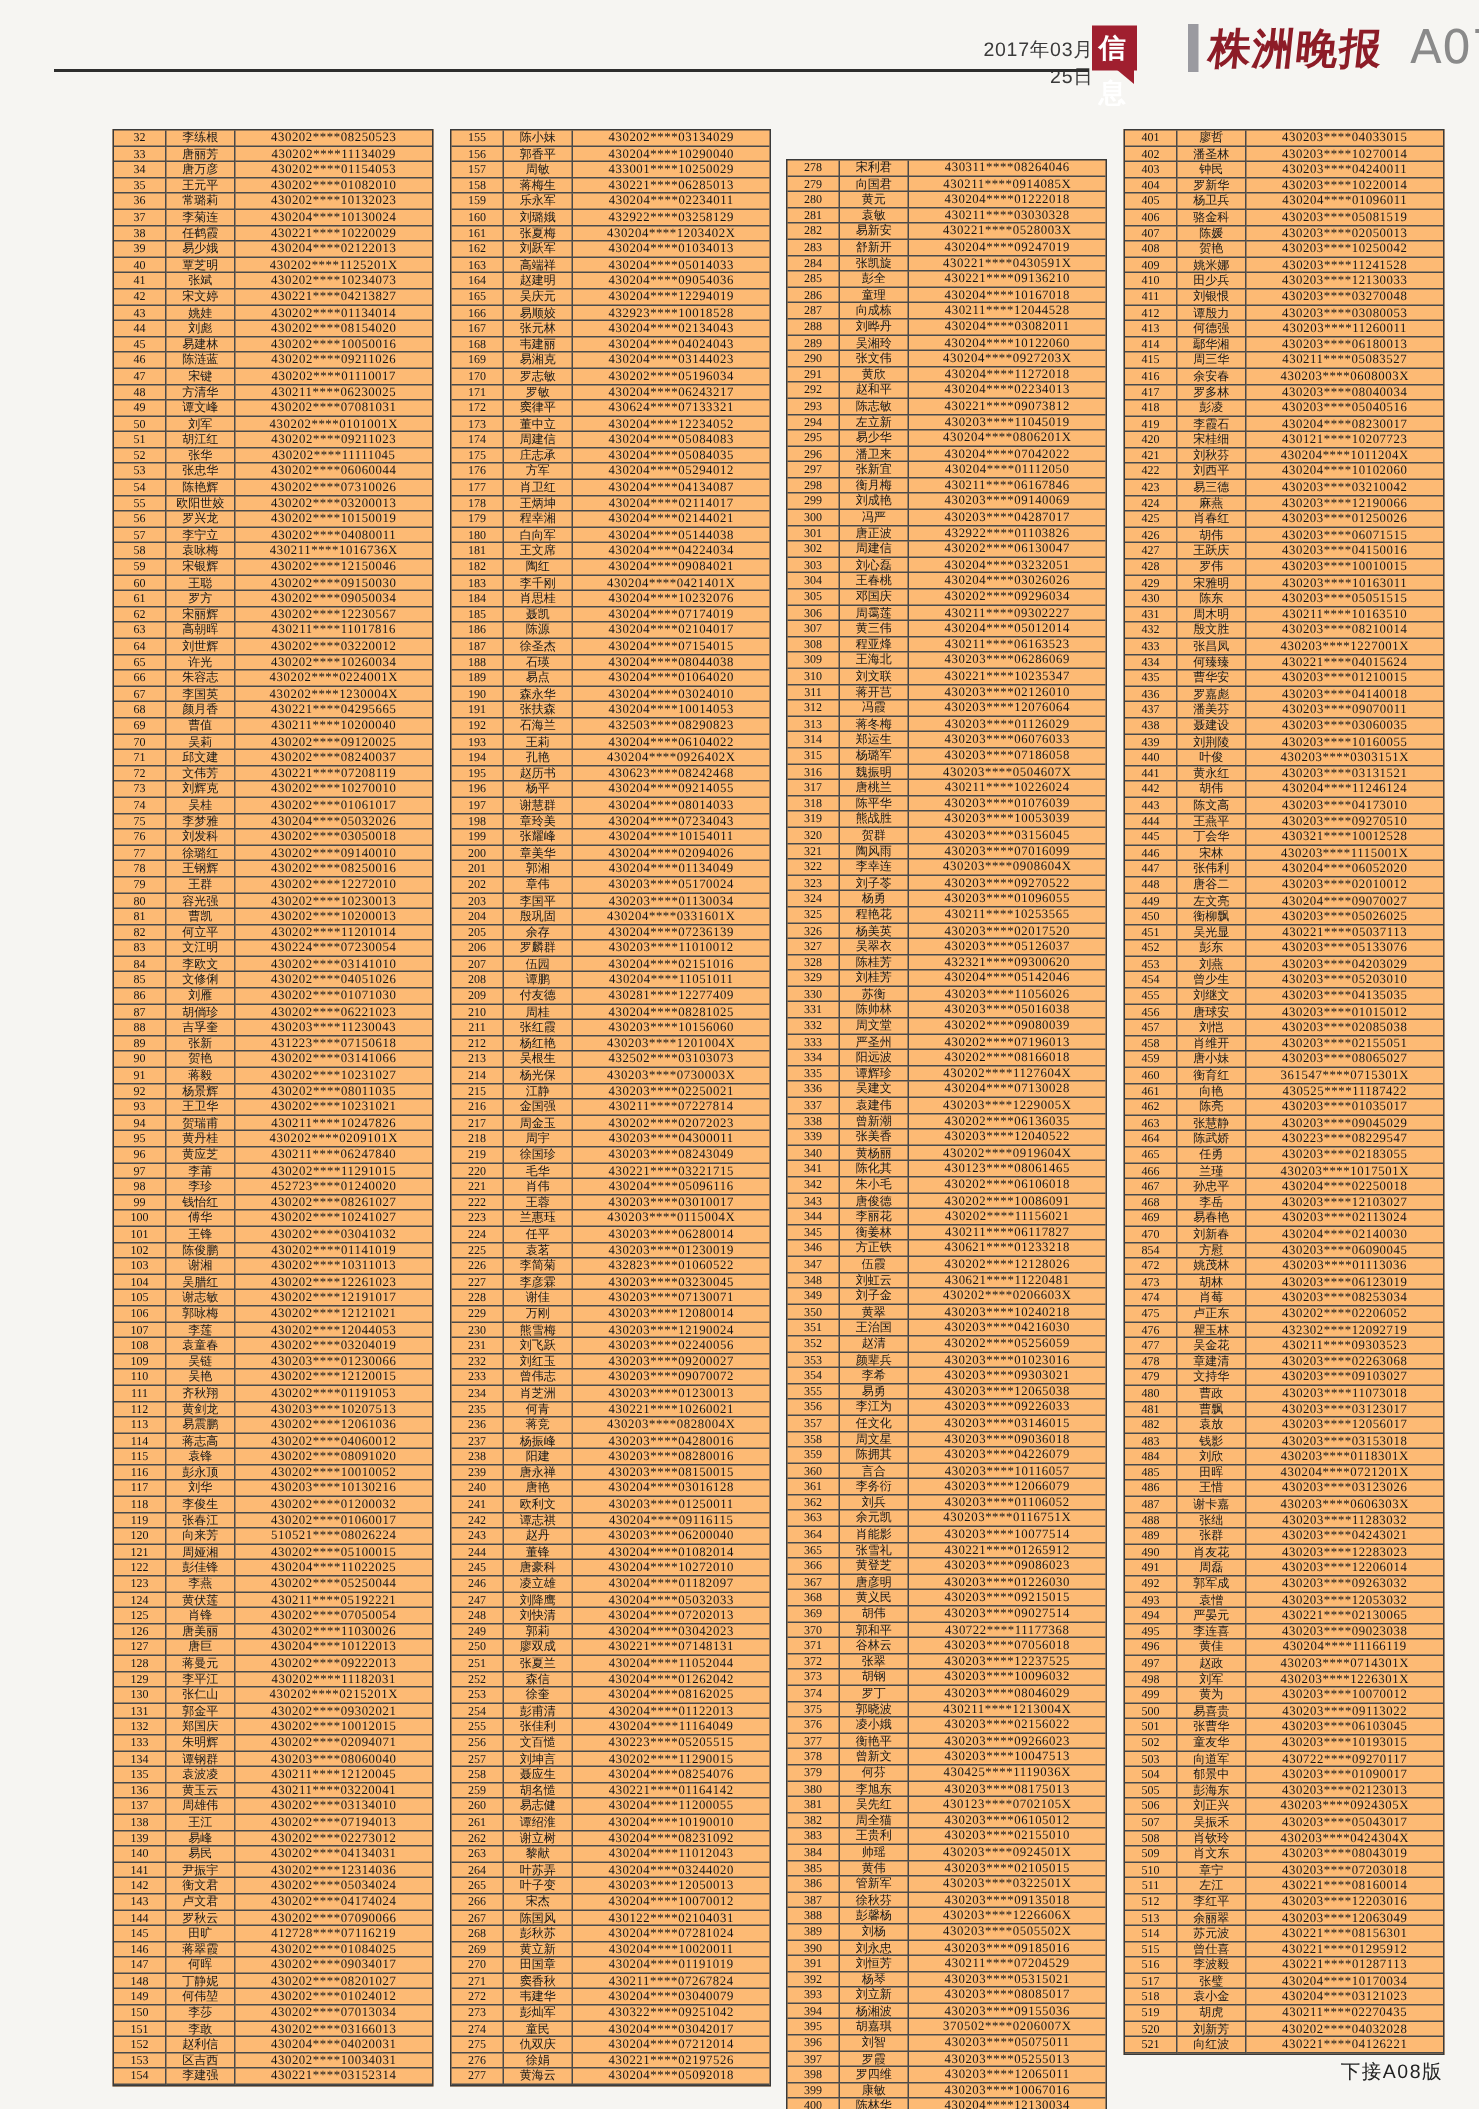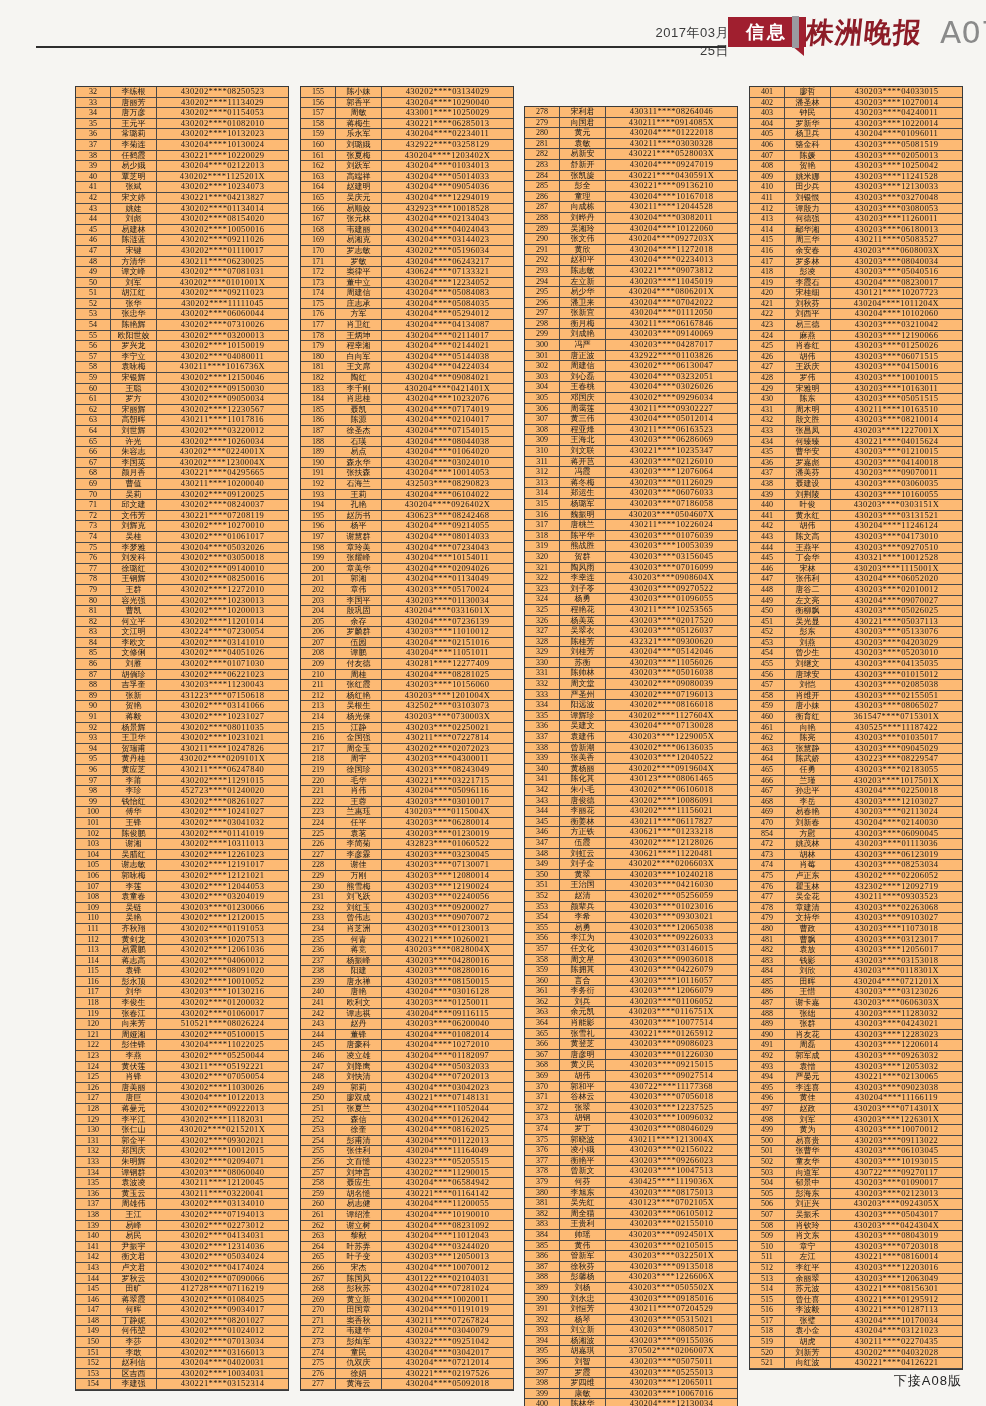--- a/index.html
+++ b/index.html
@@ -5,21 +5,21 @@
   html,body{margin:0;padding:0;}
   body{
     width:986px;height:1406px;position:relative;
     background:#f6f5f2;
     font-family:"Liberation Sans",sans-serif;
     color:#1c1c1c;overflow:hidden;
   }
   
   .hdr-date{position:absolute;top:24px;left:643px;width:86px;font-size:13px;color:#3a3a3a;letter-spacing:0.5px;text-align:right;}
   .hdr-rule{position:absolute;top:46px;left:36px;width:690px;height:2px;background:#2e2e2e;}
-  .badge{position:absolute;top:17px;left:728px;width:78px;height:30px;background:#a01f2f;color:#fff;
+  .badge{position:absolute;top:17px;left:728px;width:30px;height:30px;background:#a01f2f;color:#fff;
          font-size:18px;font-weight:bold;letter-spacing:3px;text-align:center;line-height:30px;}
   .badge::after{content:"";position:absolute;right:2px;bottom:-9px;width:0;height:0;
          border-left:12px solid transparent;border-top:10px solid #a01f2f;}
   .hdr-bar{position:absolute;top:16px;left:792px;width:7px;height:32px;background:#9a9aa0;}
   .paper-logo{position:absolute;top:14px;left:806px;font-family:"Liberation Serif",serif;font-weight:900;
          font-size:28px;color:#8d1c27;transform:skewX(-6deg);letter-spacing:1px;white-space:nowrap;}
   .page-no{position:absolute;top:14px;left:908px;font-size:31px;color:#8a8a8a;font-family:"DejaVu Sans",sans-serif;font-weight:400;padding-left:32px;}
   
   .grp{position:absolute;top:86px;width:214px;border:1px solid #3a3a3a;background:#fdba74;
        display:grid;grid-template-columns:35px 46px 131px;grid-auto-rows:10.6px;box-sizing:border-box;}
@@ -719,21 +719,21 @@
     <div class="cell c1">张佳利</div>
     <div class="cell c2">430204****11164049</div>
     <div class="cell c0">256</div>
     <div class="cell c1">文百慥</div>
     <div class="cell c2">430223****05205515</div>
     <div class="cell c0">257</div>
     <div class="cell c1">刘坤言</div>
     <div class="cell c2">430202****11290015</div>
     <div class="cell c0">258</div>
     <div class="cell c1">聂应生</div>
-    <div class="cell c2">430204****06584942</div>
+    <div class="cell c2">430204****08254076</div>
     <div class="cell c0">259</div>
     <div class="cell c1">胡名慥</div>
     <div class="cell c2">430221****01164142</div>
     <div class="cell c0">260</div>
     <div class="cell c1">易志健</div>
     <div class="cell c2">430204****11200055</div>
     <div class="cell c0">261</div>
     <div class="cell c1">谭绍淮</div>
     <div class="cell c2">430204****10190010</div>
     <div class="cell c0">262</div>

